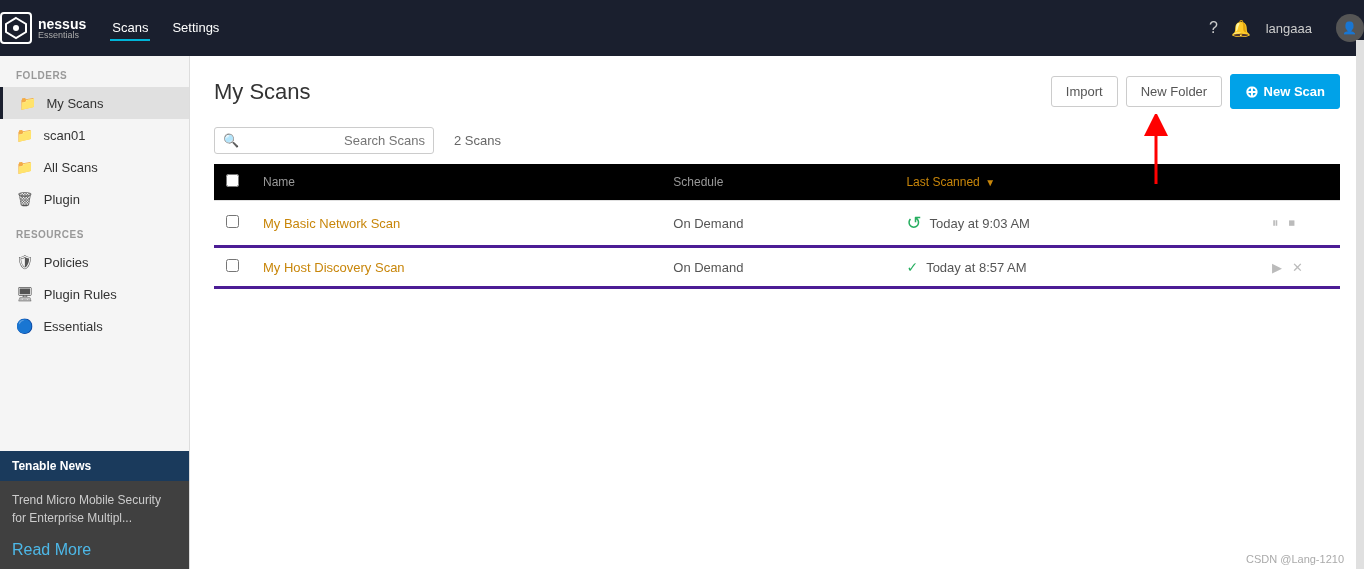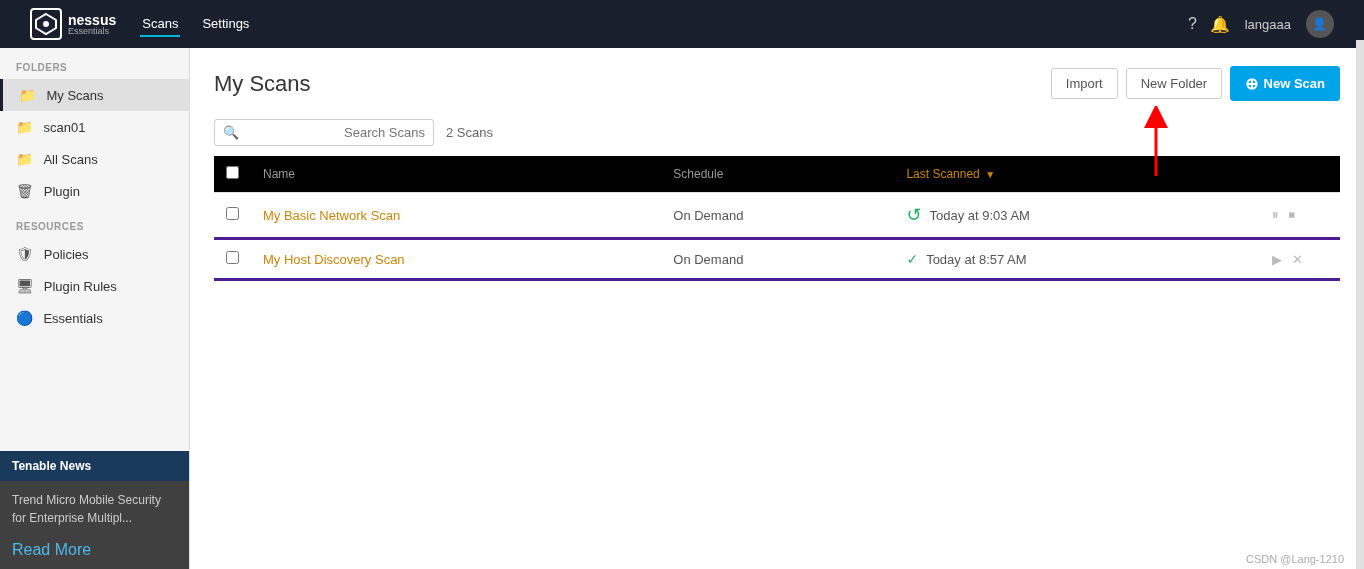--- a/index.html
+++ b/index.html
@@ -2,24 +2,24 @@
 <html><head>
   <meta charset="utf-8">
   <style>
     * { box-sizing: border-box; margin: 0; padding: 0; }
     body { font-family: Arial, sans-serif; font-size: 13px; background: #fff; display: flex; flex-direction: column; height: 569px; overflow: hidden; }
 
     
     .topnav {
       background: #1a1f2e;
       color: #fff;
-      height: 48px;
-      display: flex;
-      align-items: center;
-      padding: 0 30px;
+      height: 56px;
+      display: flex;
+      align-items: center;
+      padding: 0 0;
       flex-shrink: 0;
     }
     .topnav-logo {
       display: flex;
       align-items: center;
       gap: 6px;
       margin-right: 24px;
     }
     .logo-box {
       width: 32px;
@@ -40,21 +40,21 @@
     .topnav-link {
       color: #fff;
       text-decoration: none;
       font-size: 13px;
       padding: 4px 2px;
       cursor: pointer;
     }
     .topnav-link.active { border-bottom: 2px solid #00b4d8; }
     .topnav-right { display: flex; align-items: center; gap: 14px; }
     .topnav-icon { color: #ccc; font-size: 16px; cursor: pointer; }
-    .topnav-user { display: flex; align-items: center; gap: 15px; color: #ccc; cursor: pointer; font-size: 13px; }
+    .topnav-user { display: flex; align-items: center; gap: 24px; color: #ccc; cursor: pointer; font-size: 13px; }
     .avatar-circle {
       width: 28px; height: 28px;
       border-radius: 50%;
       background: #555;
       display: flex; align-items: center; justify-content: center;
       color: #fff; font-size: 12px;
     }
 
     
     .layout { display: flex; flex: 1; overflow: hidden; }
@@ -184,21 +184,21 @@
     .search-input {
       border: none;
       outline: none;
       font-size: 13px;
       color: #999;
       width: 100%;
       background: transparent;
       text-align: right;
     }
     .search-icon { color: #999; font-size: 13px; }
-    .scan-count { color: #666; font-size: 13px; }
+    .scan-count { color: #666; font-size: 13px; margin-left: 8px; }
 
     
     .table-wrap { flex: 1; overflow-y: auto; padding: 0 24px; }
     table { width: 100%; border-collapse: collapse; }
     thead tr { background: #000000; }
     th {
       text-align: left;
       padding: 10px 12px;
       font-size: 12px;
       color: #999;

